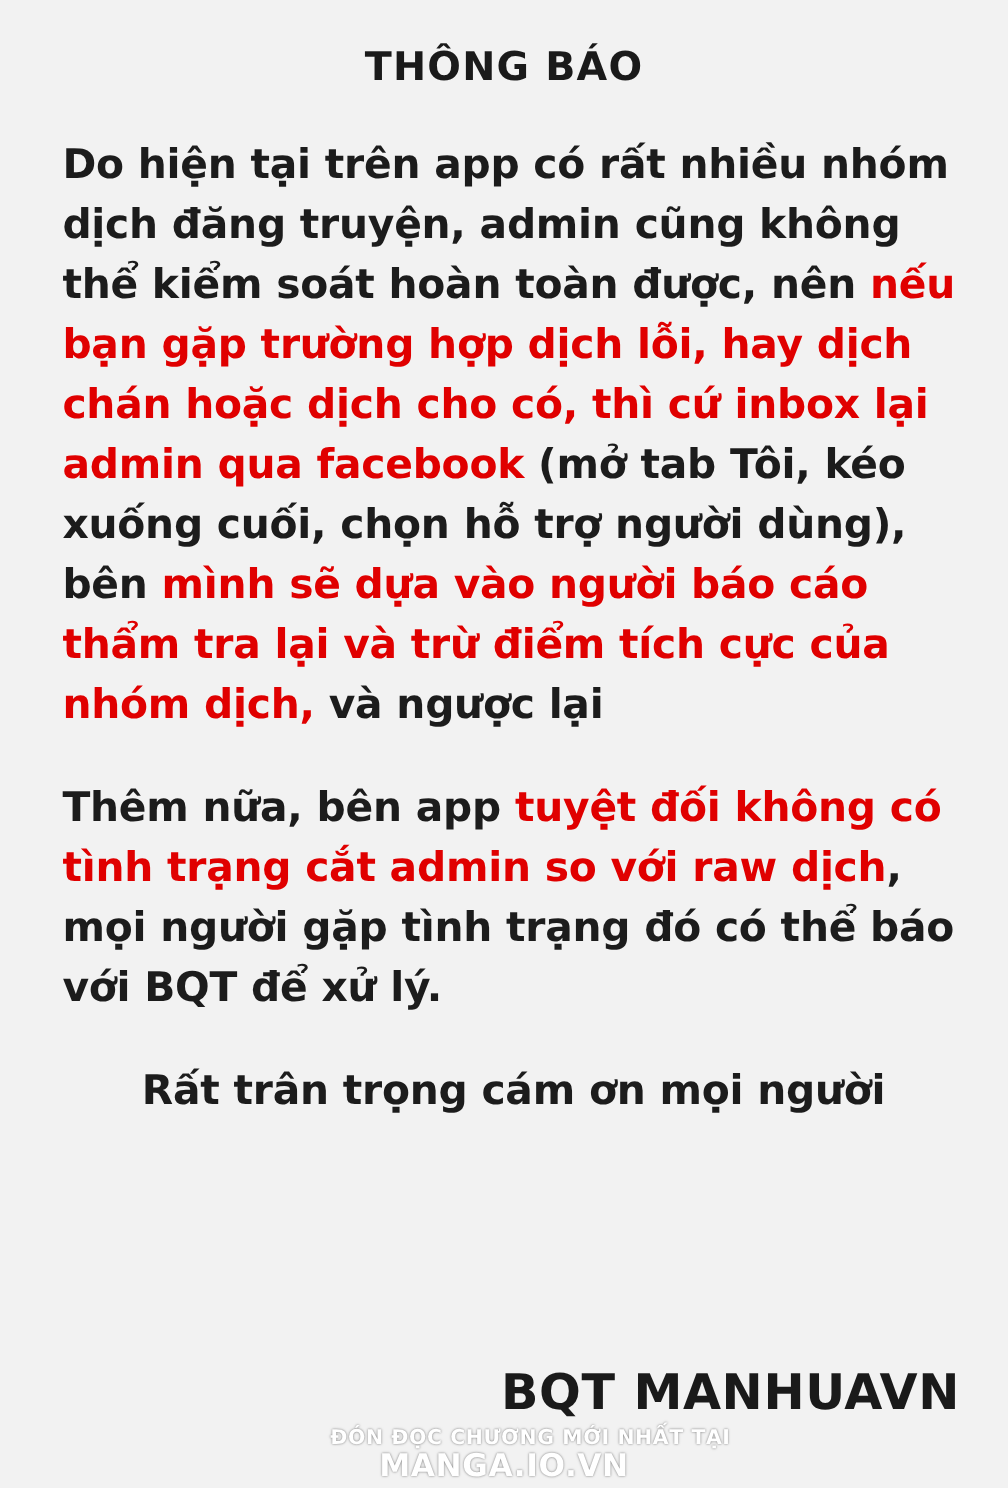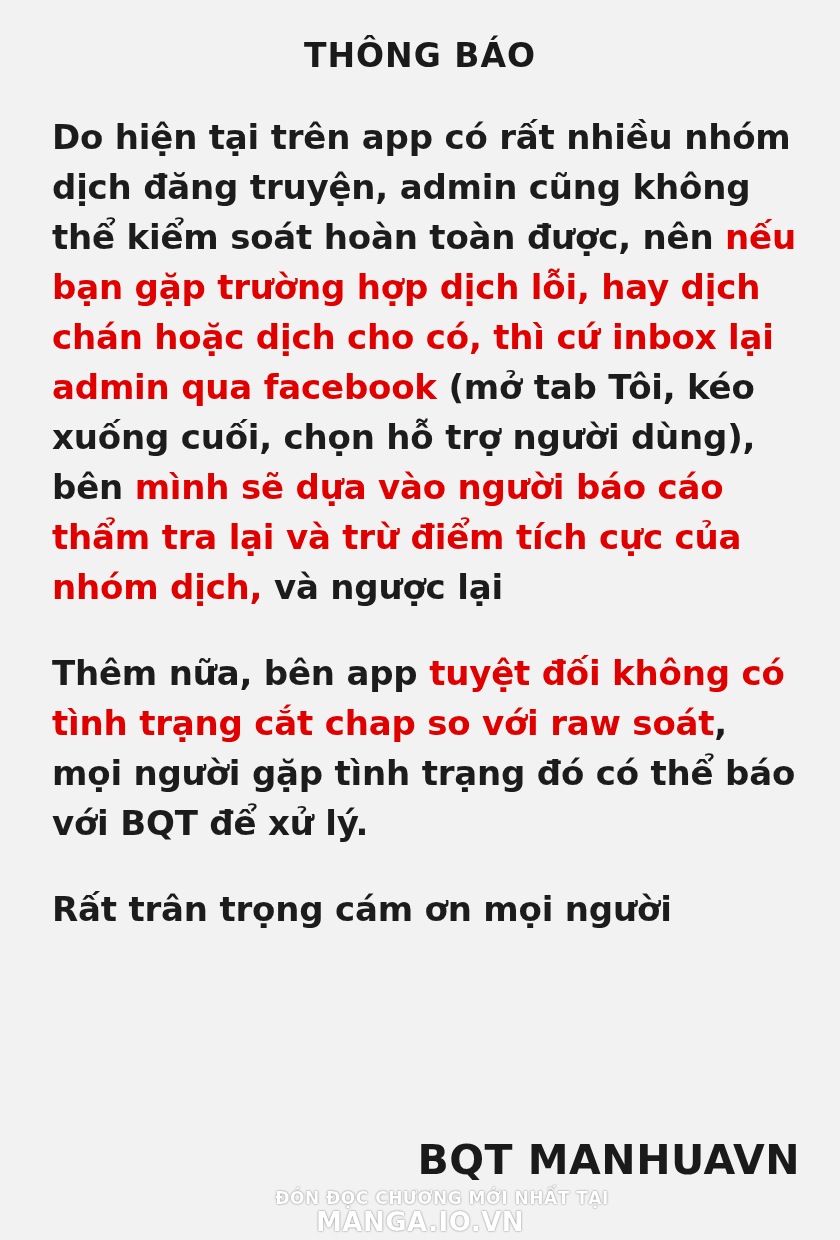--- a/index.html
+++ b/index.html
@@ -42,20 +42,21 @@
     font-size: 34px;
     line-height: 50px;
     color: #1c1c1c;
     letter-spacing: -0.2px;
   }
   .para {
     margin: 0 0 36px 0;
   }
   .para:last-child {
     margin-bottom: 16px;
+    text-align: center;
   }
   .hl {
     color: #e00000;
   }
   .signature {
     position: absolute;
     right: 40px;
     bottom: 56px;
     font-family: "DejaVu Sans", sans-serif;
     font-weight: bold;
@@ -93,21 +94,21 @@
 <body>
 
 <div class="page">
 
   <div class="title">THÔNG BÁO</div>
 
   <div class="body-text">
 
     <p class="para"><span>Do hiện tại trên app có rất nhiều nhóm dịch đăng truyện, admin cũng không thể kiểm soát hoàn toàn được, nên </span><span class="hl">nếu bạn gặp trường hợp dịch lỗi, hay dịch chán hoặc dịch cho có, thì cứ inbox lại admin qua facebook</span><span> (mở tab Tôi, kéo xuống cuối, chọn hỗ trợ người dùng), bên </span><span class="hl">mình sẽ dựa vào người báo cáo thẩm tra lại và trừ điểm tích cực của nhóm dịch,</span><span> và ngược lại</span></p>
 
-    <p class="para"><span>Thêm nữa, bên app </span><span class="hl">tuyệt đối không có tình trạng cắt chap so với raw soát</span><span>, mọi người gặp tình trạng đó có thể báo với BQT để xử lý.</span></p>
+    <p class="para"><span>Thêm nữa, bên app </span><span class="hl">tuyệt đối không có tình trạng cắt admin so với raw dịch</span><span>, mọi người gặp tình trạng đó có thể báo với BQT để xử lý.</span></p>
 
     <p class="para"><span>Rất trân trọng cám ơn mọi người</span></p>
 
   </div>
 
   <div class="signature">BQT MANHUAVN</div>
 
   <div class="watermark">
     <span class="wm-line1">ĐÓN ĐỌC CHƯƠNG MỚI NHẤT TẠI</span>
     <span class="wm-line2">MANGA.IO.VN</span>

